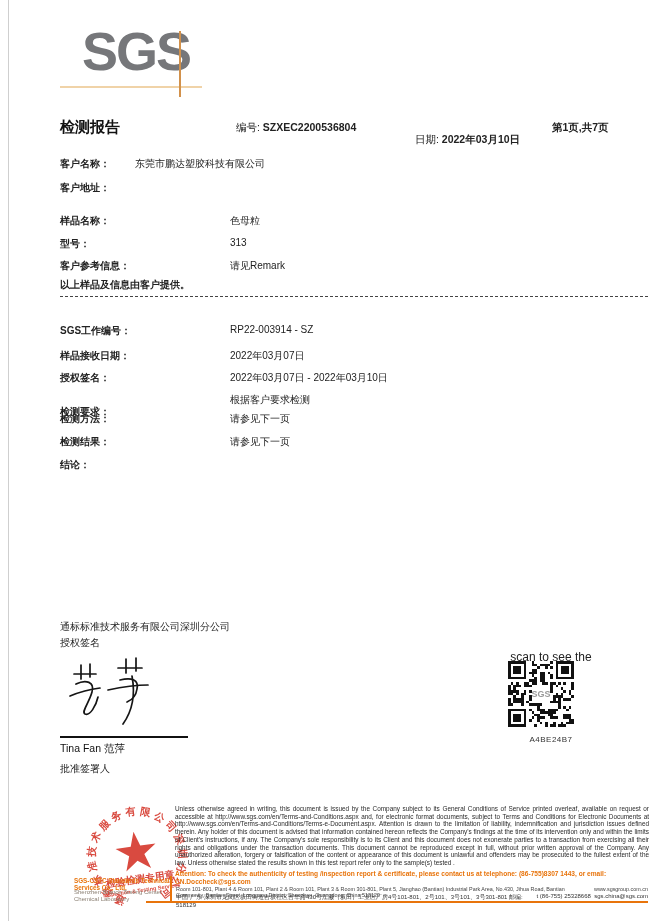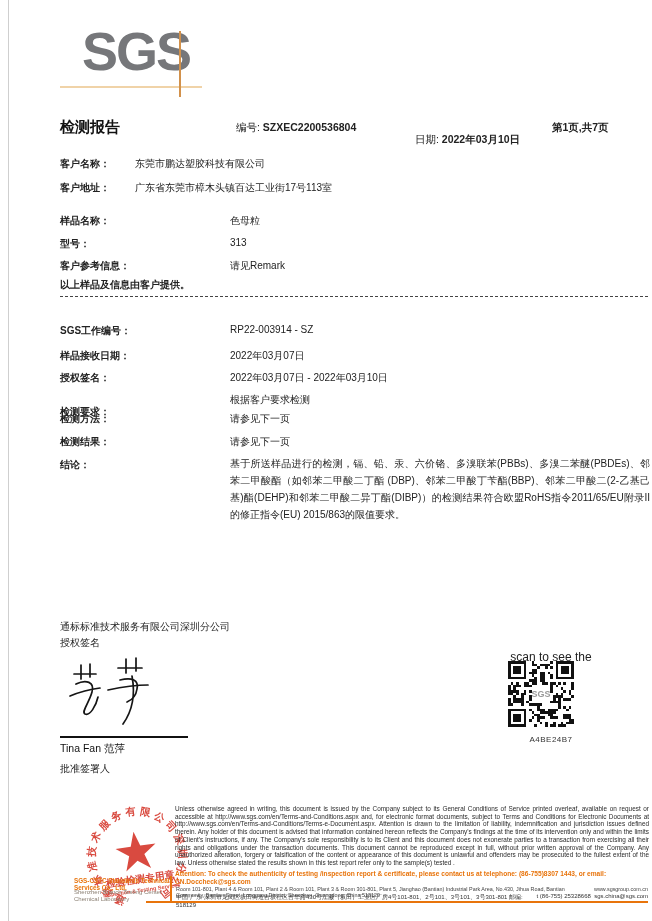--- a/index.html
+++ b/index.html
@@ -66,21 +66,20 @@
 
   <div class="abs report-title">检测报告</div>
   <div class="abs meta m1"><span>编号:</span> <b>SZXEC2200536804</b></div>
   <div class="abs meta m2"><span>日期:</span> <b>2022年03月10日</b></div>
   <div class="abs meta m3">第1页,共7页</div>
 
   <div class="pos-lbl" style="top:157px">客户名称：</div>
   <div class="pos-val" style="left:135px;top:157px">东莞市鹏达塑胶科技有限公司</div>
 
   <div class="pos-lbl" style="top:181px">客户地址：</div>
-  <div class="pos-val" style="left:135px;top:181px">广东省东莞市樟木头镇百达工业街17号113室</div>
 
   <div class="pos-lbl" style="top:214px">样品名称：</div>
   <div class="pos-val" style="left:230px;top:214px">色母粒</div>
 
   <div class="pos-lbl" style="top:237px">型号：</div>
   <div class="pos-val" style="left:230px;top:237px">313</div>
 
   <div class="pos-lbl" style="top:259px">客户参考信息：</div>
   <div class="pos-val" style="left:230px;top:259px">请见Remark</div>
 
@@ -100,21 +99,20 @@
   <div class="pos-lbl" style="top:405px">检测要求：</div>
   <div class="pos-val" style="left:230px;top:393px">根据客户要求检测</div>
 
   <div class="pos-lbl" style="top:412px">检测方法：</div>
   <div class="pos-val" style="left:230px;top:412px">请参见下一页</div>
 
   <div class="pos-lbl" style="top:435px">检测结果：</div>
   <div class="pos-val" style="left:230px;top:435px">请参见下一页</div>
 
   <div class="pos-lbl" style="top:458px">结论：</div>
-  <div class="abs conclusion">基于所送样品进行的检测，镉、铅、汞、六价铬、多溴联苯(PBBs)、多溴二苯醚(PBDEs)、邻苯二甲酸酯（如邻苯二甲酸二丁酯 (DBP)、邻苯二甲酸丁苄酯(BBP)、邻苯二甲酸二(2-乙基己基)酯(DEHP)和邻苯二甲酸二异丁酯(DIBP)）的检测结果符合欧盟RoHS指令2011/65/EU附录II的修正指令(EU) 2015/863的限值要求。</div>
 
   <div class="abs sig-company">通标标准技术服务有限公司深圳分公司</div>
   <div class="abs sig-auth">授权签名</div>
 
   <svg class="abs" style="left:62px;top:652px" width="140" height="84" viewBox="0 0 140 84">
     <g fill="none" stroke="#151515" stroke-width="1.7" stroke-linecap="round">
       <path d="M12 22 h22 M19 13 v14 M28 12 v13"></path>
       <path d="M14 32 c10 -5 19 -2 16 8 c-3 11 -11 20 -7 22 c5 2 11 -8 13 -17"></path>
       <path d="M8 44 c12 -5 22 -7 30 -8"></path>
       <path d="M56 16 h24 M64 7 v14 M74 6 v13"></path>

